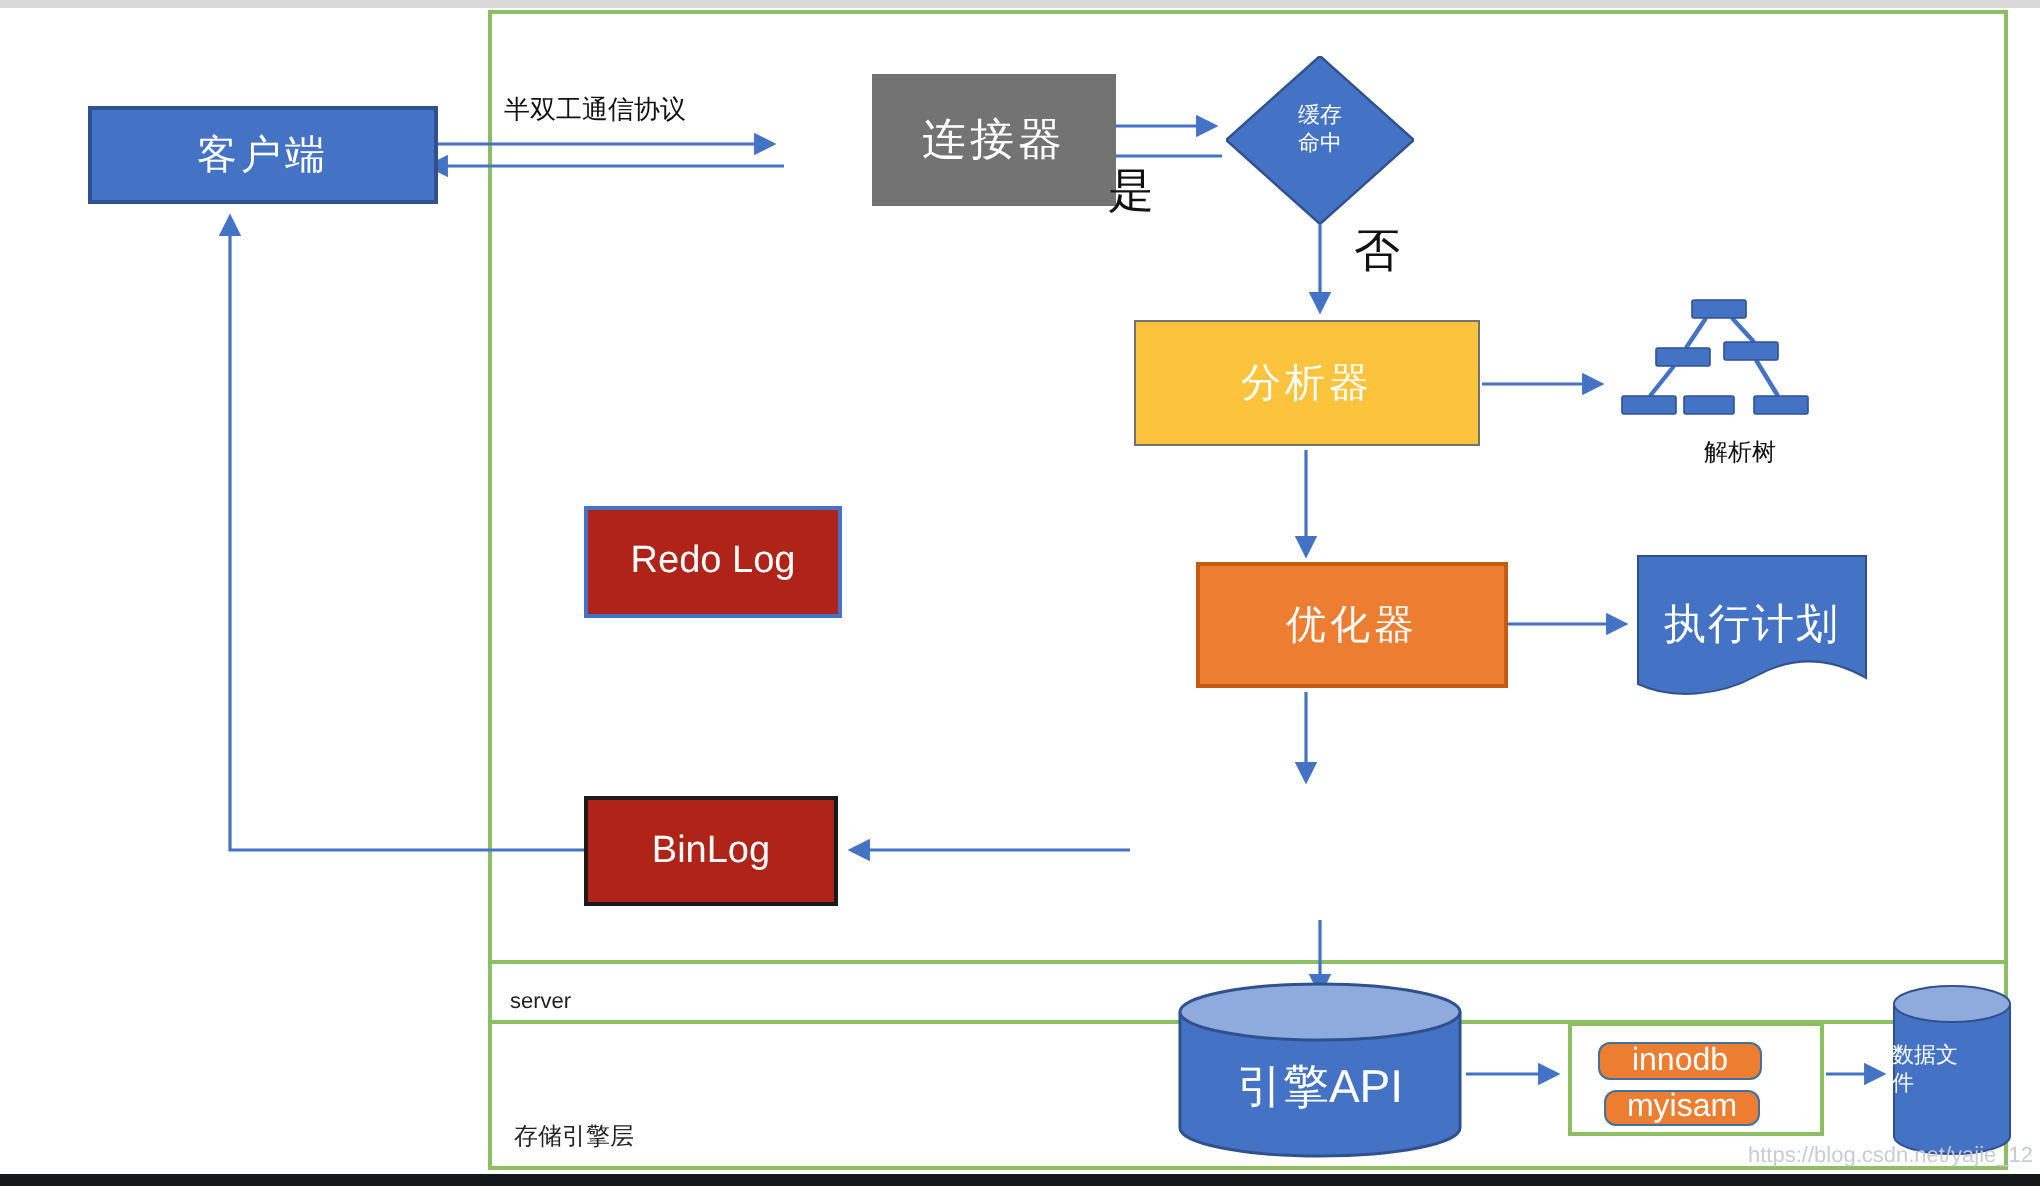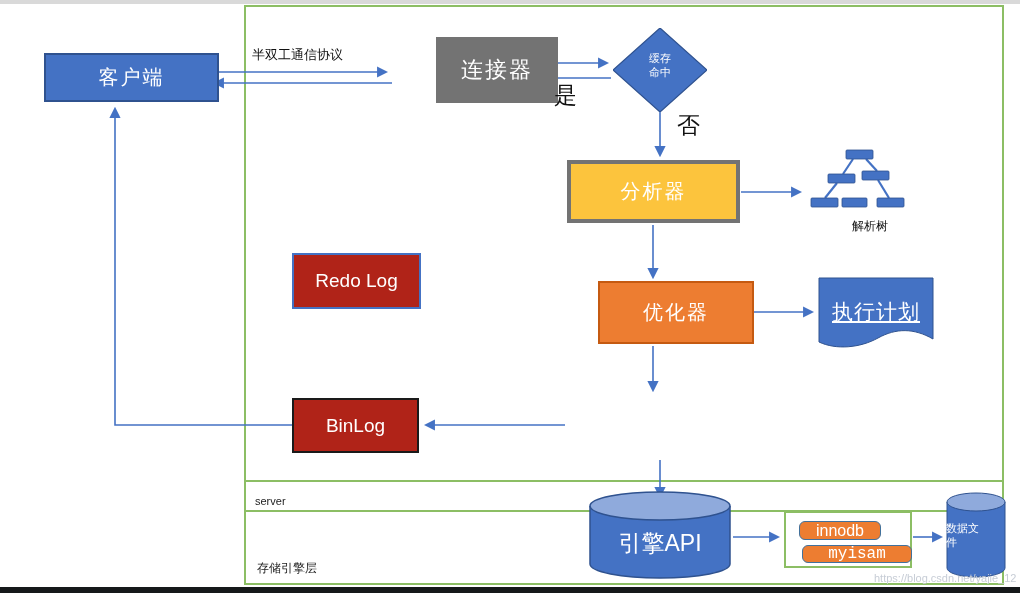--- a/index.html
+++ b/index.html
@@ -12,45 +12,45 @@
   
   .group{border:2px solid #8CBE64;background:transparent;}
   .group-server{left:244px;top:5px;width:760px;height:507px;}
   .group-storage{left:244px;top:480px;width:760px;height:105px;}
   .group-label{position:absolute;left:9px;bottom:3px;font-size:11px;color:#222;}
   .group-label-storage{font-size:12px;bottom:6px;left:11px;}
   
   .node{display:flex;align-items:center;justify-content:center;color:#fff;text-align:center;}
   .client{left:44px;top:53px;width:175px;height:49px;background:#4472C4;border:2px solid #2F528F;font-size:20px;letter-spacing:2px;}
   .connector{left:392px;top:37px;width:122px;height:66px;background:#737373;font-size:22px;letter-spacing:2px;margin-left:44px;}
-  .analyzer{left:567px;top:160px;width:173px;height:63px;background:#FCC43D;border:4px solid #737373;font-size:20px;letter-spacing:2px;}
+  .analyzer{left:567px;top:160px;width:173px;height:63px;background:#FCC43D;border:1px solid #737373;font-size:20px;letter-spacing:2px;}
   .optimizer{left:598px;top:281px;width:156px;height:63px;background:#ED7D31;border:2px solid #C55A11;font-size:20px;letter-spacing:2px;}
   .executor{left:567px;top:394px;width:173px;height:64px;background:#70AD47;border:2px solid #5F9638;font-size:20px;letter-spacing:2px;}
   .redolog{left:292px;top:253px;width:129px;height:56px;background:#B02318;border:2px solid #4472C4;font-size:19px;}
   .binlog{left:292px;top:398px;width:127px;height:55px;background:#B02318;border:2px solid #1a1a1a;font-size:19px;}
   
   .diamond-wrap{left:613px;top:28px;width:94px;height:84px;}
   .diamond-text{left:613px;top:51px;width:94px;text-align:center;color:#fff;font-size:11px;line-height:1.3;}
   
   .docshape-wrap{left:818px;top:277px;width:116px;height:82px;}
-  .docshape-text{left:818px;top:298px;width:116px;text-align:center;color:#fff;font-size:21px;letter-spacing:1px;text-decoration:underline;}
+  .docshape-text{left:818px;top:298px;width:116px;text-align:center;color:#fff;font-size:21px;letter-spacing:1px;}
   
   .tree-wrap{left:806px;top:147px;width:105px;height:66px;}
   .tree-label{left:852px;top:218px;font-size:12px;color:#222;}
   
   .engine-api-wrap{left:588px;top:490px;width:144px;height:90px;}
   .engine-api-text{left:588px;top:528px;width:144px;text-align:center;color:#fff;font-size:23px;}
   .datafile-wrap{left:946px;top:492px;width:60px;height:88px;}
   .datafile-text{left:946px;top:521px;width:74px;color:#fff;font-size:11px;line-height:1.3;}
   
   .engine-group{left:784px;top:511px;width:128px;height:57px;border:2px solid #8CBE64;background:#fff;}
   .engine-pill{display:flex;align-items:center;justify-content:center;color:#fff;font-size:16px;
                background:#ED7D31;border:1.5px solid #41719C;border-radius:6px;}
   .innodb{left:799px;top:521px;width:82px;height:19px;}
-  .myisam{left:802px;top:545px;width:110px;height:18px;font-family:Liberation Mono, monospace;}
+  .myisam{left:802px;top:545px;width:78px;height:18px;}
   
   .lbl{color:#111;}
   .protocol-lbl{left:252px;top:46px;font-size:13px;}
   .yes-lbl{left:554px;top:80px;font-size:23px;}
   .no-lbl{left:677px;top:110px;font-size:23px;}
   .watermark{left:874px;top:572px;font-size:11px;color:#c7cdd6;z-index:5;}
   
   #edges{position:absolute;left:0;top:0;width:1020px;height:593px;pointer-events:none;}
 </style>
 </head>

